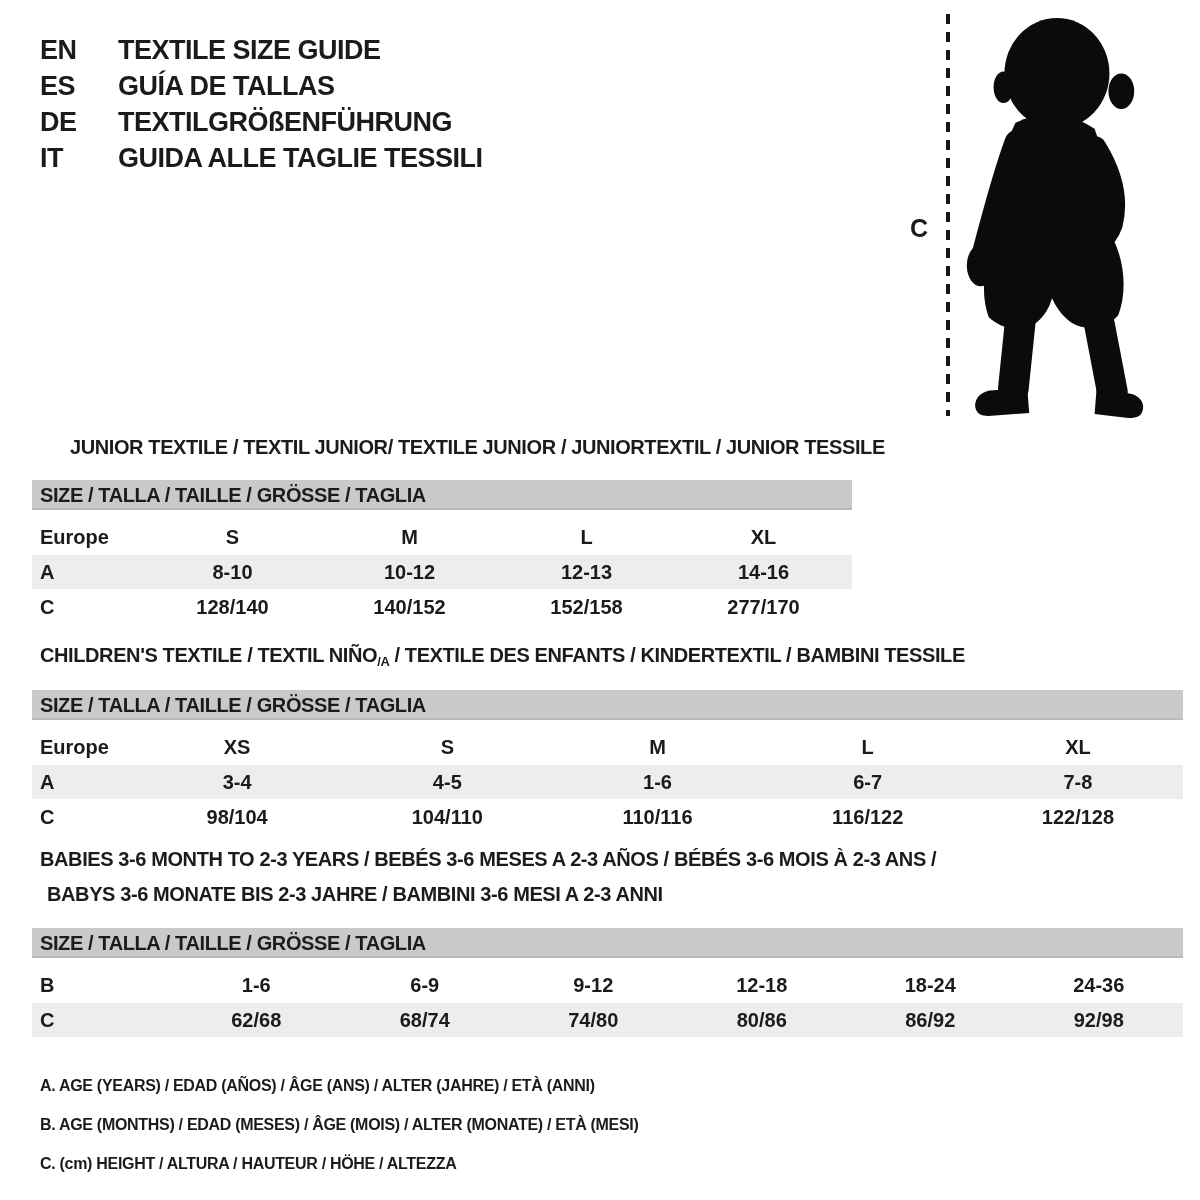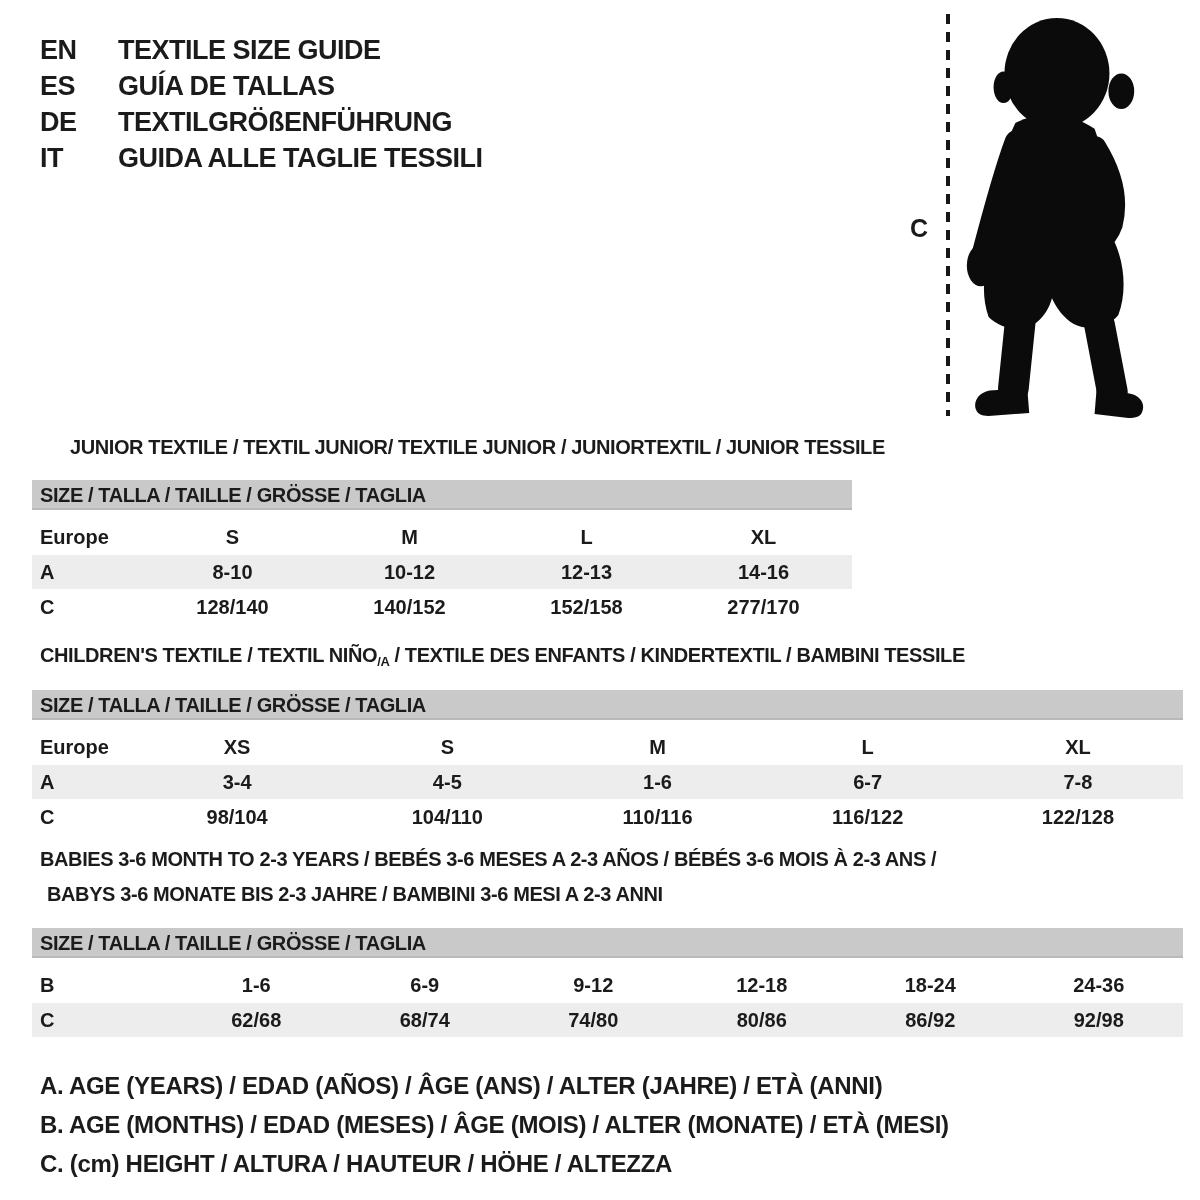--- a/index.html
+++ b/index.html
@@ -37,21 +37,21 @@
   }
   .row{display:flex;height:34px;line-height:34px;font-size:20px;margin-bottom:1px;}
   .row.shaded{background:#ededed;}
   .row .lab{padding-left:8px;box-sizing:border-box;}
   .tab1 .lab{width:112px;}
   .tab2 .lab{width:100px;}
   .tab3 .lab{width:140px;}
   .row .cell{flex:1;text-align:center;}
   
   .footer{position:absolute;left:40px;top:1066px;}
-  .fline{font-size:24px;line-height:39px;letter-spacing:-0.3px;white-space:nowrap;}
+  .fline{font-size:16px;line-height:39px;letter-spacing:-0.3px;white-space:nowrap;}
 </style>
 </head>
 <body>
 
 <div class="page">
 
   <div class="langs">
     <div class="lang-row">
       <span class="code">EN</span>
       <span class="ltitle">TEXTILE SIZE GUIDE</span>

